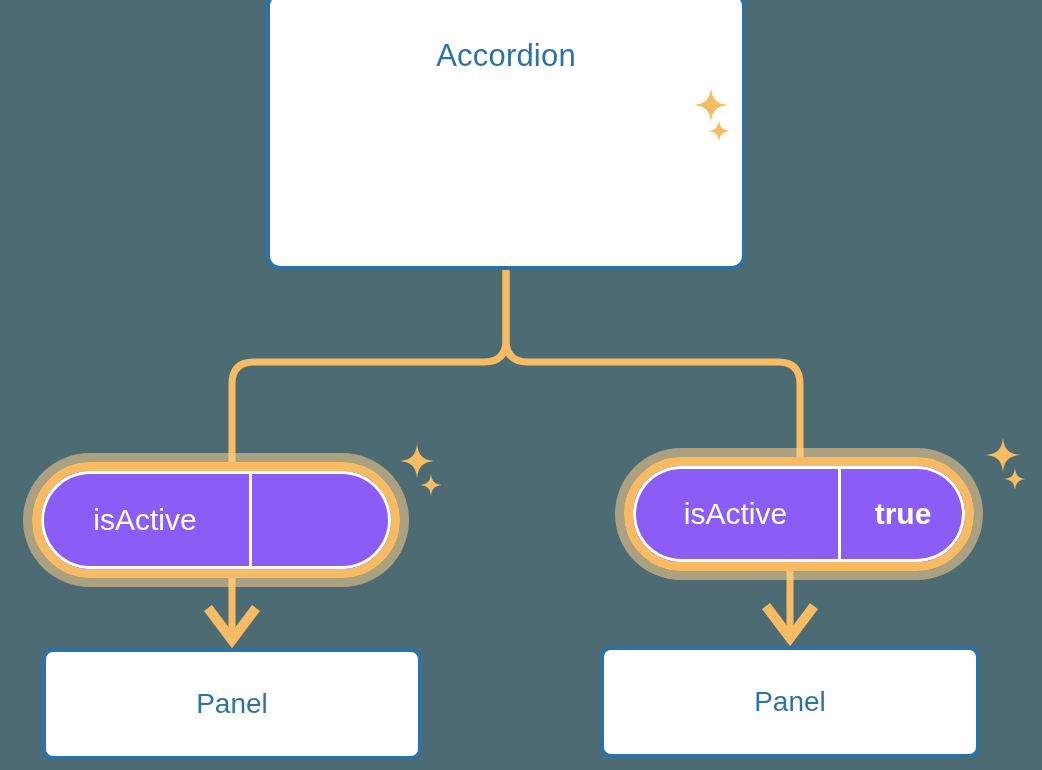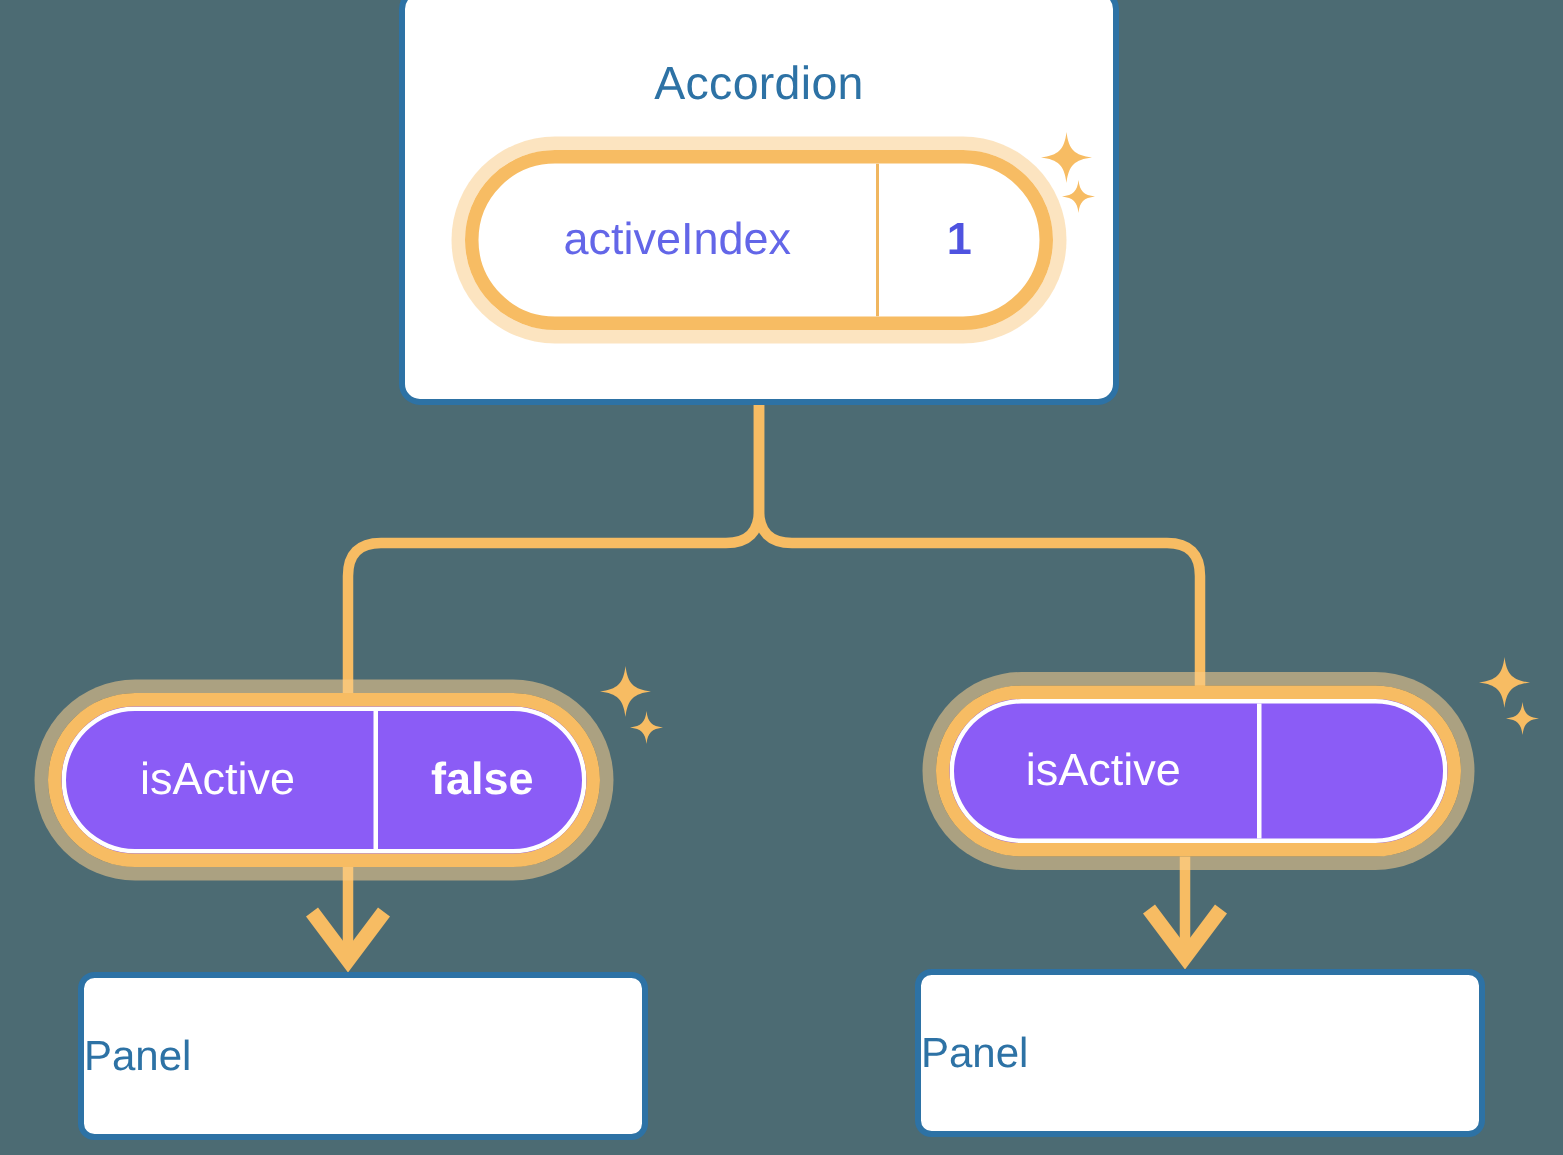--- a/index.html
+++ b/index.html
@@ -147,24 +147,23 @@
 
   
   .panel {
     position: absolute;
     background: #ffffff;
     border: 4px solid #2d72a5;
     border-radius: 11px;
     box-sizing: border-box;
     display: flex;
     align-items: center;
-    justify-content: flex-start;
+    justify-content: center;
     color: #2d72a5;
     font-size: 28px;
-    margin-left: 10px;
   }
   #panel-left {
     left: 42px;
     top: 648px;
     width: 380px;
     height: 112px;
   }
   #panel-right {
     left: 600px;
     top: 646px;
@@ -207,43 +206,36 @@
     <g>
       <line x1="790" y1="571" x2="790" y2="636" stroke="#f7bc63" stroke-width="7" stroke-linecap="butt"></line>
       <path d="M 769 610 L 790 638 L 811 610" fill="none" stroke="#f7bc63" stroke-width="10" stroke-linecap="square" stroke-linejoin="miter"></path>
     </g>
   </svg>
 
   <div class="card" id="accordion-card">
     <div id="accordion-title">Accordion</div>
   </div>
 
-  <div class="pill" id="pill-activeindex">
-    <div class="pill-inner">
-      <div class="pill-key">activeIndex</div>
-      <div class="pill-val">1</div>
-    </div>
-  </div>
 
   <div class="sparkle" style="left:694px; top:88px;">
     <svg width="34" height="34" viewBox="0 0 100 100">
       <path d="M50 0 C54 34 66 46 100 50 C66 54 54 66 50 100 C46 66 34 54 0 50 C34 46 46 34 50 0 Z" fill="#f7bc63"></path>
     </svg>
   </div>
   <div class="sparkle" style="left:708px; top:120px;">
     <svg width="22" height="22" viewBox="0 0 100 100">
       <path d="M50 0 C54 34 66 46 100 50 C66 54 54 66 50 100 C46 66 34 54 0 50 C34 46 46 34 50 0 Z" fill="#f7bc63"></path>
     </svg>
   </div>
 
   <div class="pill pill-state" id="pill-isactive-false">
     <div class="pill-inner">
       <div class="pill-key">isActive</div>
       <div class="pill-divider"></div>
-      <div class="pill-val">false</div>
     </div>
   </div>
 
   <div class="sparkle" style="left:400px; top:444px;">
     <svg width="34" height="34" viewBox="0 0 100 100">
       <path d="M50 0 C54 34 66 46 100 50 C66 54 54 66 50 100 C46 66 34 54 0 50 C34 46 46 34 50 0 Z" fill="#f7bc63"></path>
     </svg>
   </div>
   <div class="sparkle" style="left:420px; top:474px;">
     <svg width="22" height="22" viewBox="0 0 100 100">
@@ -252,20 +244,21 @@
   </div>
 
   <div class="panel" id="panel-left">
     <span>Panel</span>
   </div>
 
   <div class="pill pill-state" id="pill-isactive-true">
     <div class="pill-inner">
       <div class="pill-key">isActive</div>
       <div class="pill-divider"></div>
+      <div class="pill-val">true</div>
     </div>
   </div>
 
   <div class="sparkle" style="left:986px; top:438px;">
     <svg width="34" height="34" viewBox="0 0 100 100">
       <path d="M50 0 C54 34 66 46 100 50 C66 54 54 66 50 100 C46 66 34 54 0 50 C34 46 46 34 50 0 Z" fill="#f7bc63"></path>
     </svg>
   </div>
   <div class="sparkle" style="left:1004px; top:468px;">
     <svg width="22" height="22" viewBox="0 0 100 100">

